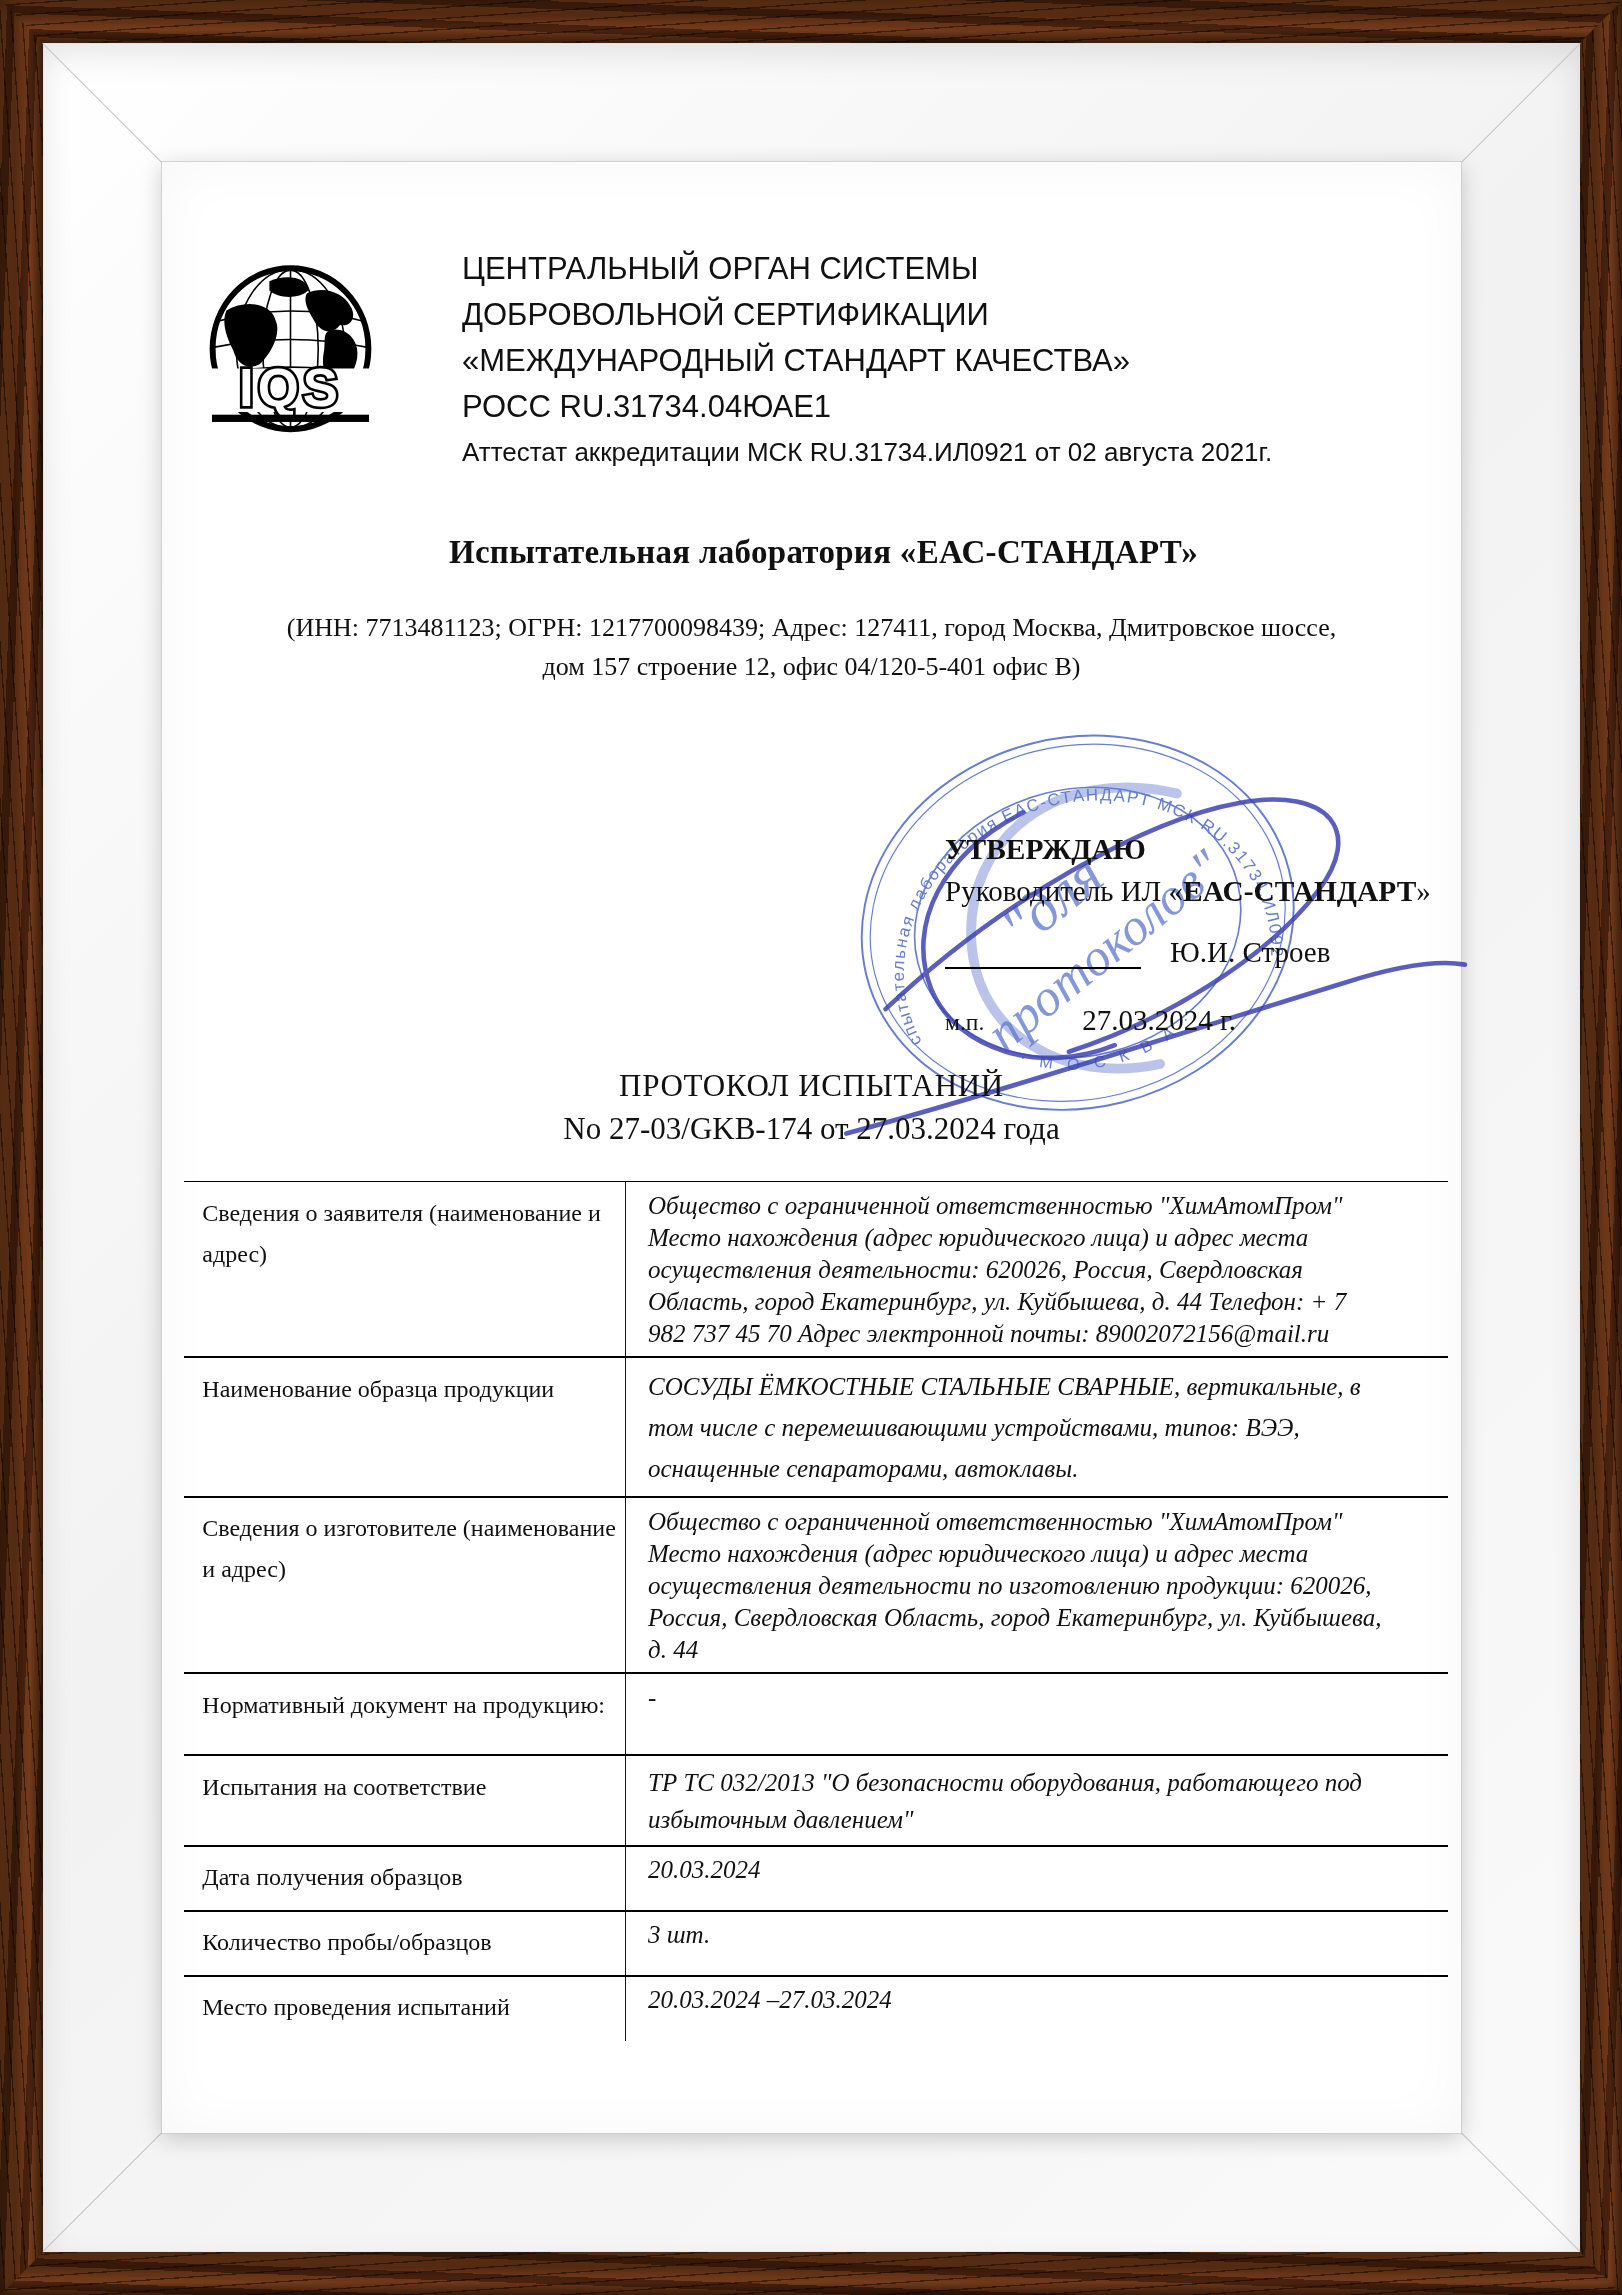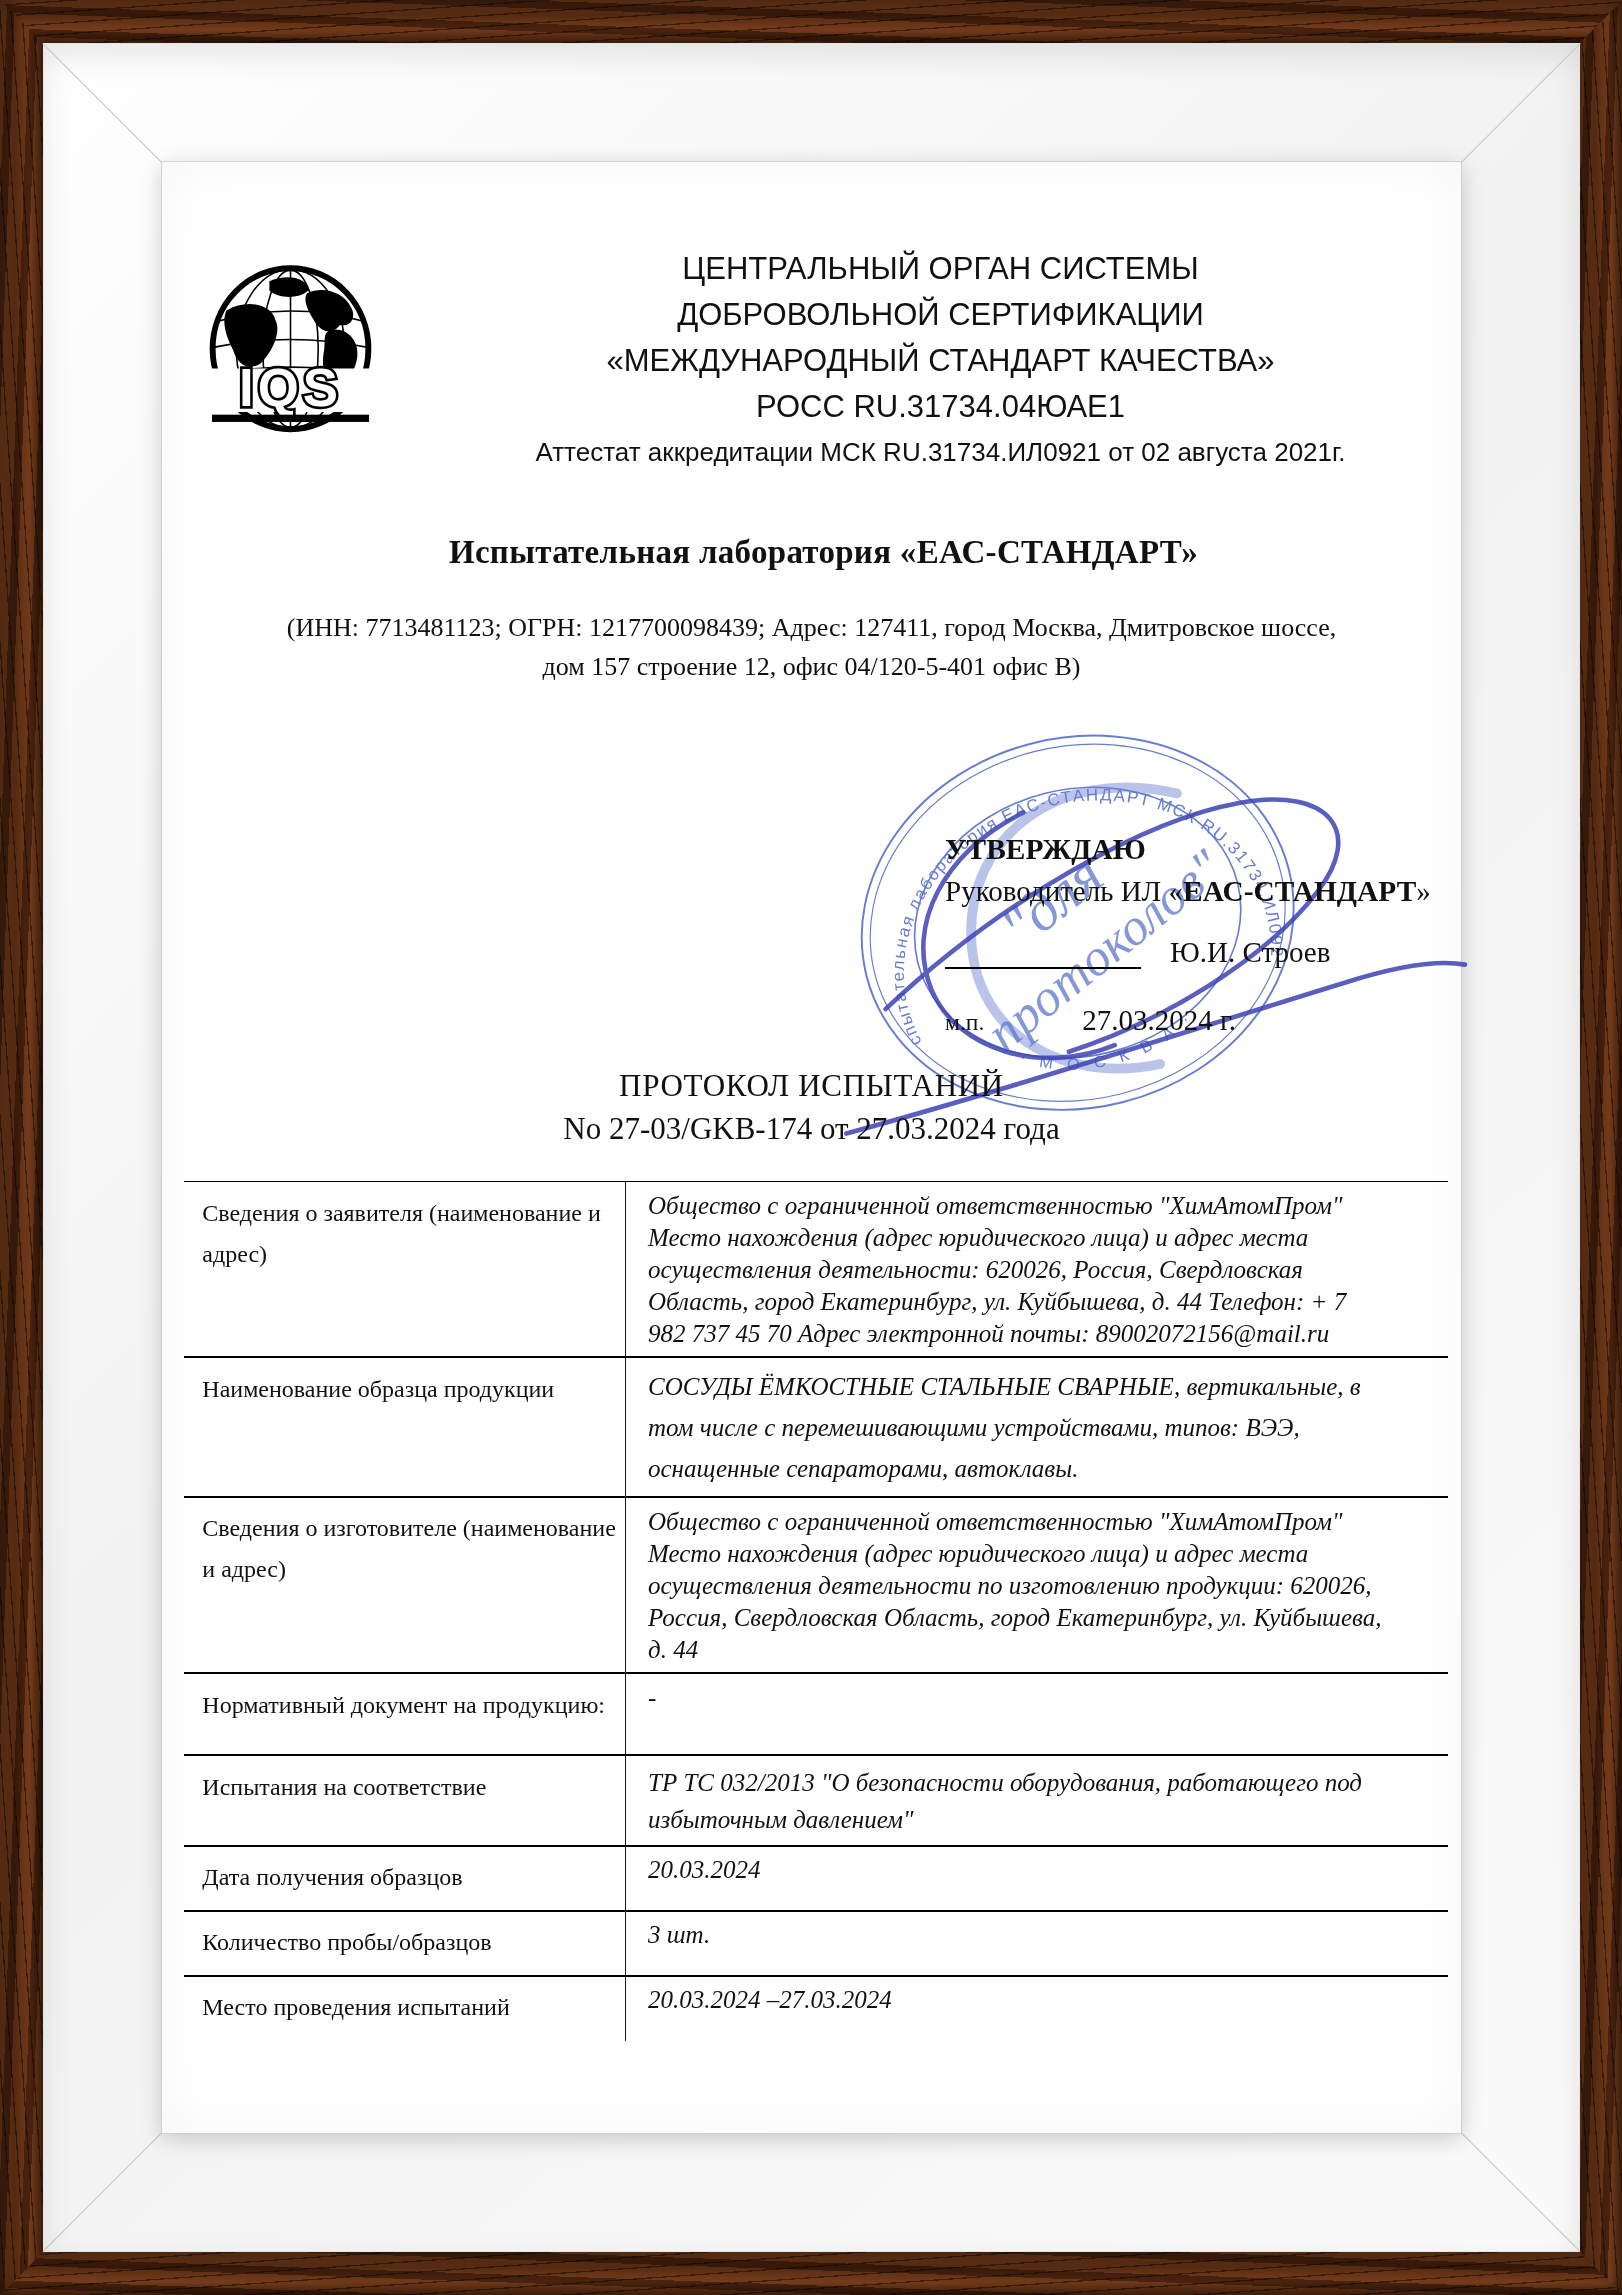--- a/index.html
+++ b/index.html
@@ -29,21 +29,21 @@
   .bevel-tl{left:0;top:0;transform-origin:0 0;transform:rotate(45deg);}
   .bevel-tr{right:0;top:0;transform-origin:100% 0;transform:rotate(-45deg);}
   .bevel-bl{left:0;bottom:0;transform-origin:0 100%;transform:rotate(-45deg);}
   .bevel-br{right:0;bottom:0;transform-origin:100% 100%;transform:rotate(45deg);}
   
   .paper{position:absolute;left:119px;top:119px;right:119px;bottom:119px;background:#fff;
          box-shadow:0 0 0 0.7px #c9c9c9, 0 5.2px 22px rgba(0,0,0,.20), inset 0 0 59px rgba(0,0,0,.035);}
   
   .doc-header{position:absolute;left:46px;top:84px;width:1211px;display:flex;gap:17px;}
   .logo-box{flex:none;width:165px;height:174px;margin-top:17px;}
-  .org-block{flex:1;text-align:center;font-family:"Liberation Sans",sans-serif;padding-left:72px;}
+  .org-block{flex:1;text-align:left;font-family:"Liberation Sans",sans-serif;padding-left:72px;}
   .org-line{font-size:31px;line-height:46px;}
   .accred-line{font-size:26px;line-height:39px;margin-top:3px;}
   
   .lab-title{position:absolute;left:12px;width:100%;top:372px;text-align:center;
              font-size:33px;font-weight:bold;letter-spacing:0.3px;}
   .lab-sub{position:absolute;left:0;width:100%;top:446px;text-align:center;font-size:26px;line-height:39px;}
   .lab-sub .big{font-size:31px;font-weight:bold;}
   
   .stamp-wrap{position:absolute;left:687px;top:558px;width:458px;height:408px;
               transform:rotate(-14deg);opacity:.85;}

